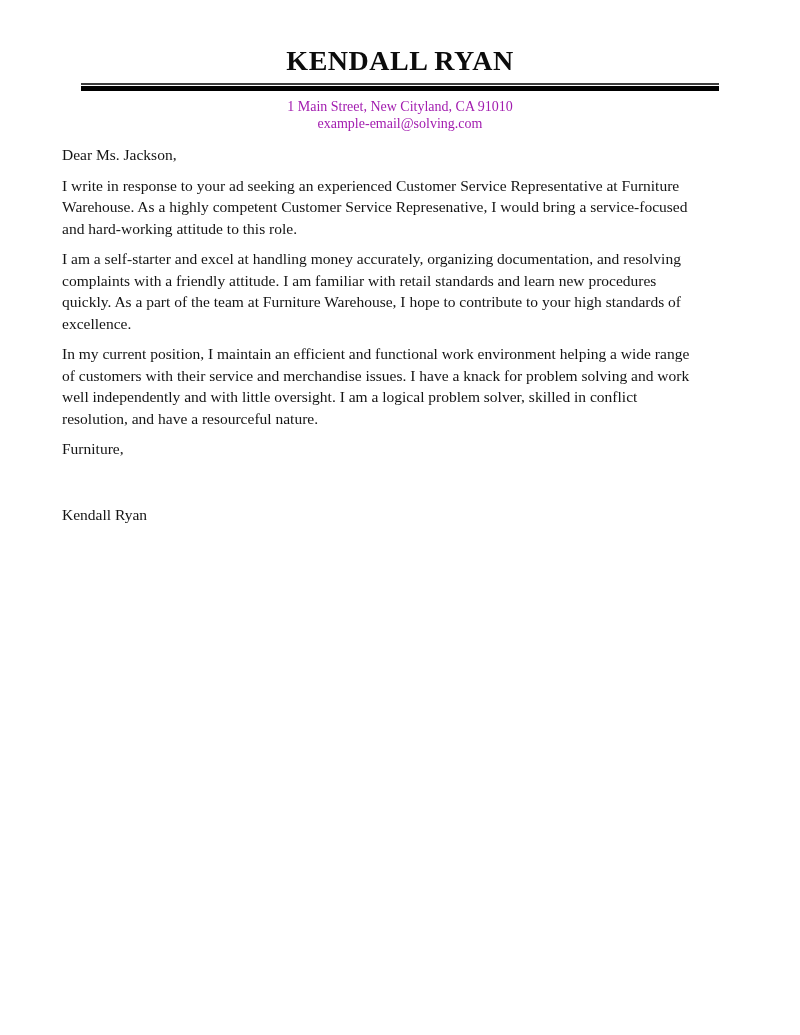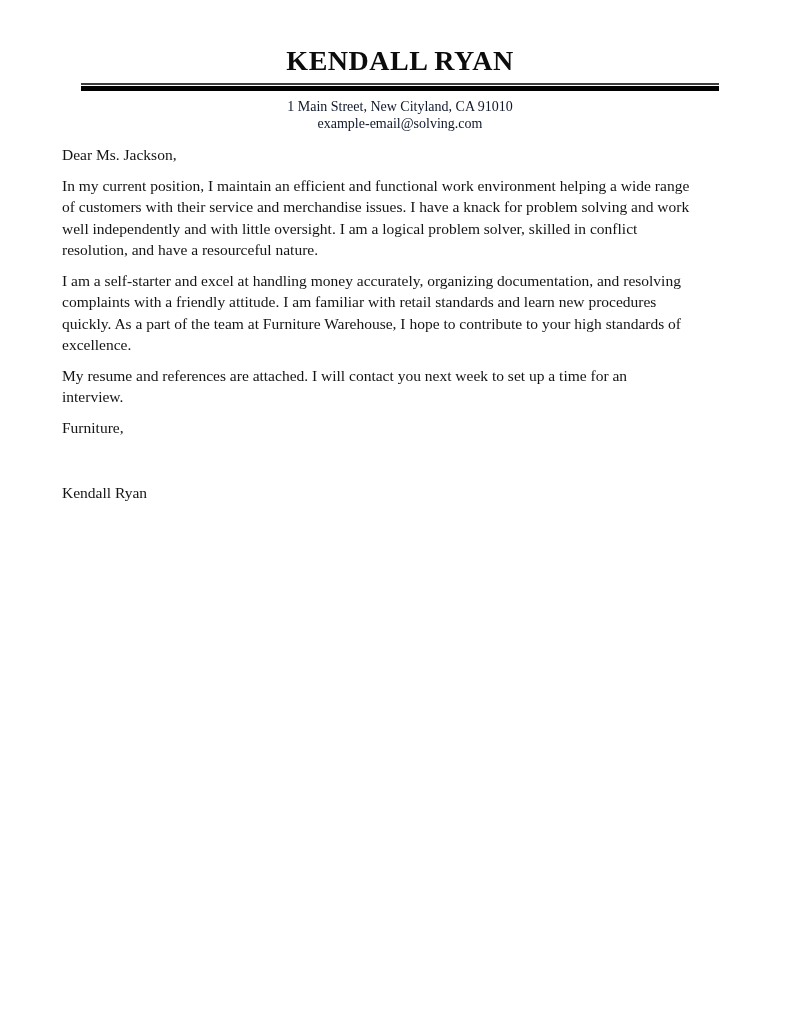--- a/index.html
+++ b/index.html
@@ -43,21 +43,21 @@
   }
   .rule-thick {
     height: 5px;
     background: #000000;
   }
   .contact-block {
     margin-top: 7px;
     text-align: center;
     font-size: 14px;
     line-height: 17px;
-    color: #0f172a;
+    color: #a21caf;
   }
   .letter-body {
     width: 630px;
     margin-left: 62px;
     margin-top: 8px;
     font-size: 15.5px;
     line-height: 21.5px;
     color: #141414;
   }
   .letter-body p {
@@ -87,25 +87,25 @@
 
     <div class="contact-block">
       <div>1 Main Street, New Cityland, CA 91010</div>
       <div>example-email@solving.com</div>
     </div>
   </header>
 
   <main class="letter-body">
     <p class="salutation">Dear Ms. Jackson,</p>
 
+    <p>I write in response to your ad seeking an experienced Customer Service Representative at Furniture Warehouse. As a highly competent Customer Service Represenative, I would bring a service-focused and hard-working attitude to this role.</p>
+
+    <p>I am a self-starter and excel at handling money accurately, organizing documentation, and resolving complaints with a friendly attitude. I am familiar with retail standards and learn new procedures quickly. As a part of the team at Furniture Warehouse, I hope to contribute to your high standards of excellence.</p>
 
     <p>In my current position, I maintain an efficient and functional work environment helping a wide range of customers with their service and merchandise issues. I have a knack for problem solving and work well independently and with little oversight. I am a logical problem solver, skilled in conflict resolution, and have a resourceful nature.</p>
 
-    <p>I am a self-starter and excel at handling money accurately, organizing documentation, and resolving complaints with a friendly attitude. I am familiar with retail standards and learn new procedures quickly. As a part of the team at Furniture Warehouse, I hope to contribute to your high standards of excellence.</p>
-
-    <p>My resume and references are attached. I will contact you next week to set up a time for an interview.</p>
 
     <p class="closing">Furniture,</p>
 
     <p class="signature">Kendall Ryan</p>
   </main>
 
 </div>
 
 </body></html>

